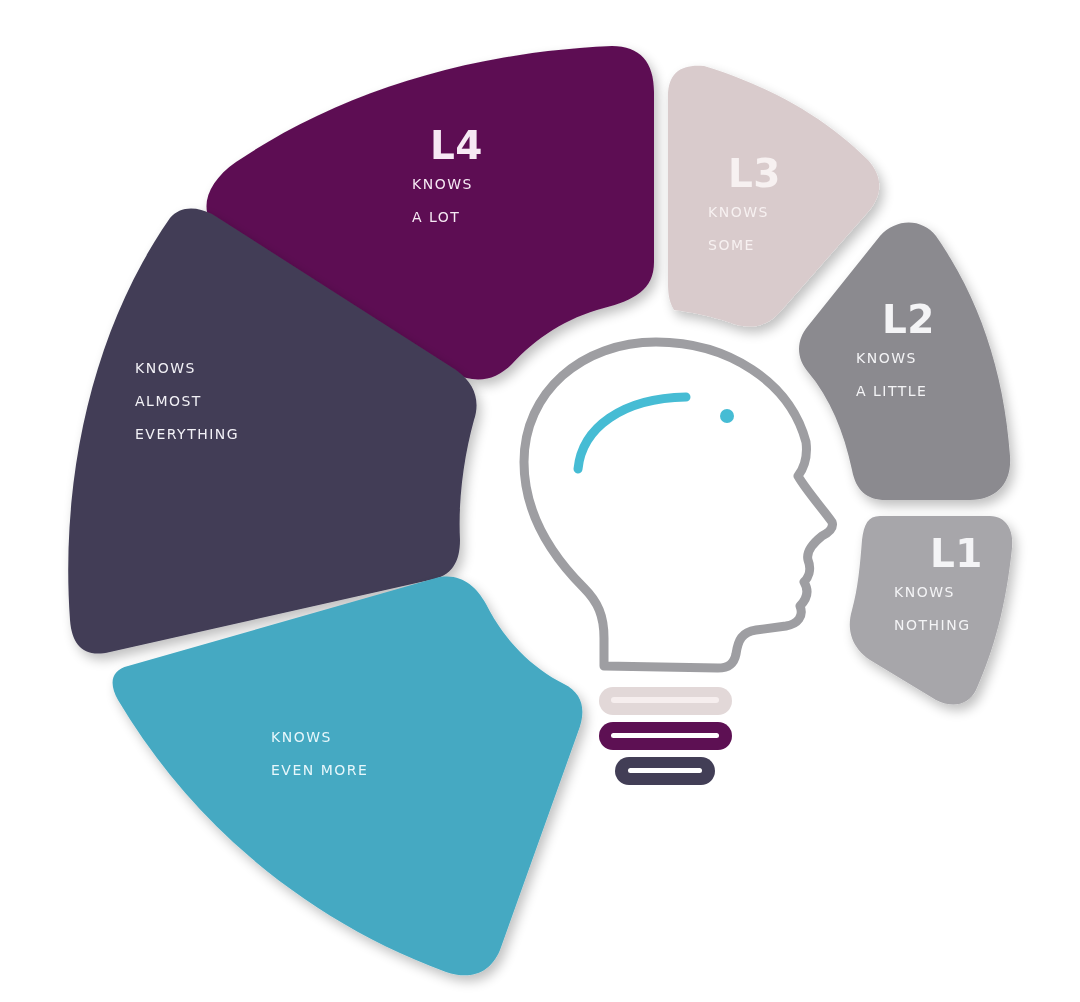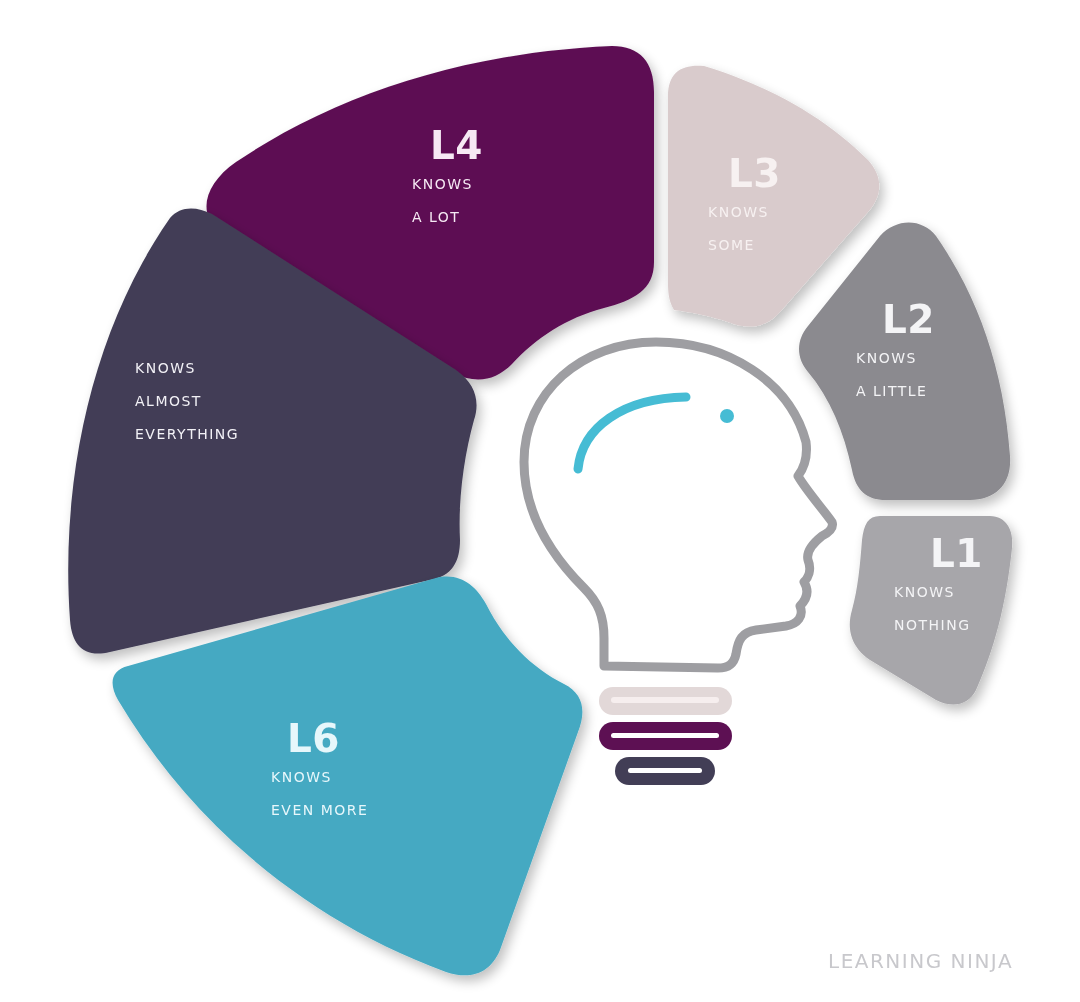--- a/index.html
+++ b/index.html
@@ -196,19 +196,17 @@
 NOTHING</span>
   </div>
 
   <div class="seg-label lbl-l5">
     <span class="desc">KNOWS
 ALMOST
 EVERYTHING</span>
   </div>
 
   <div class="seg-label lbl-l6">
-    <span class="lvl">L6</span>
     <span class="desc">KNOWS
 EVEN MORE</span>
   </div>
 
-  <div class="brand">LEARNING NINJA</div>
 </div>
 
 </body></html>

